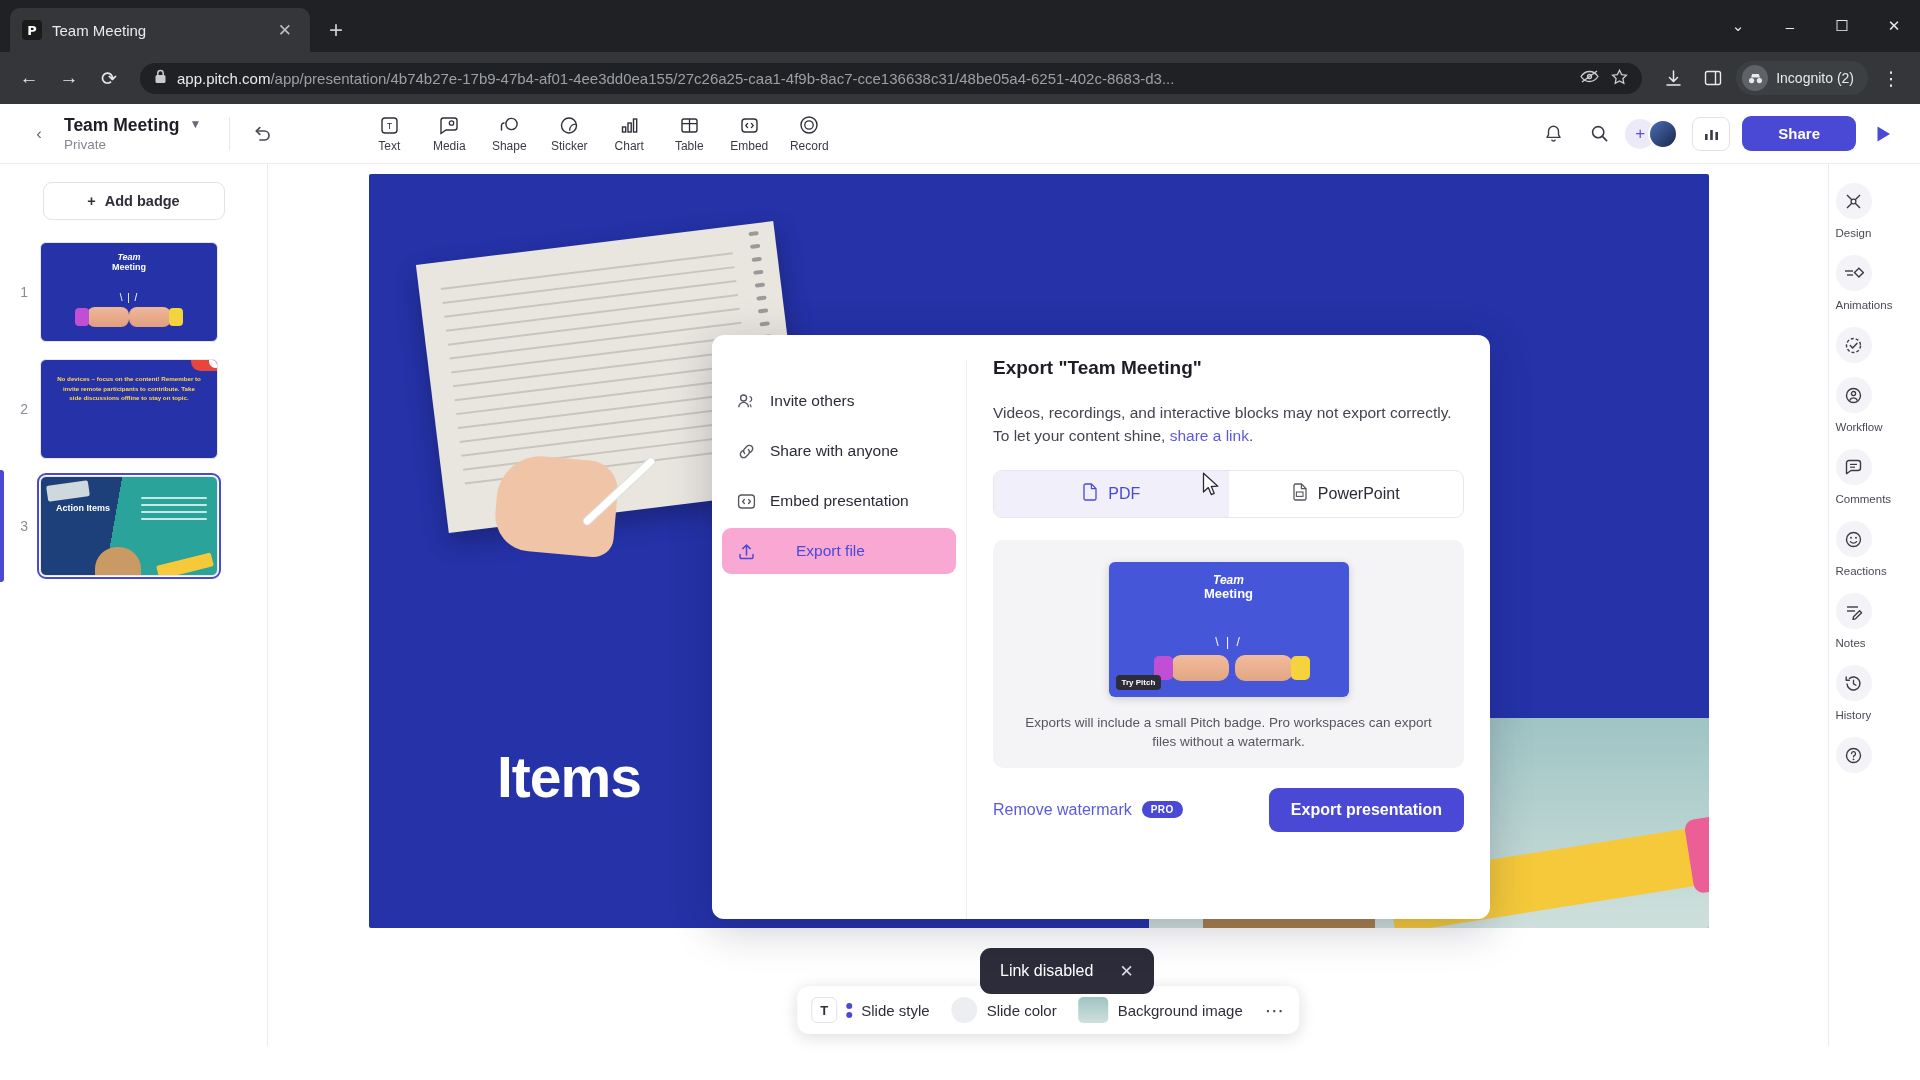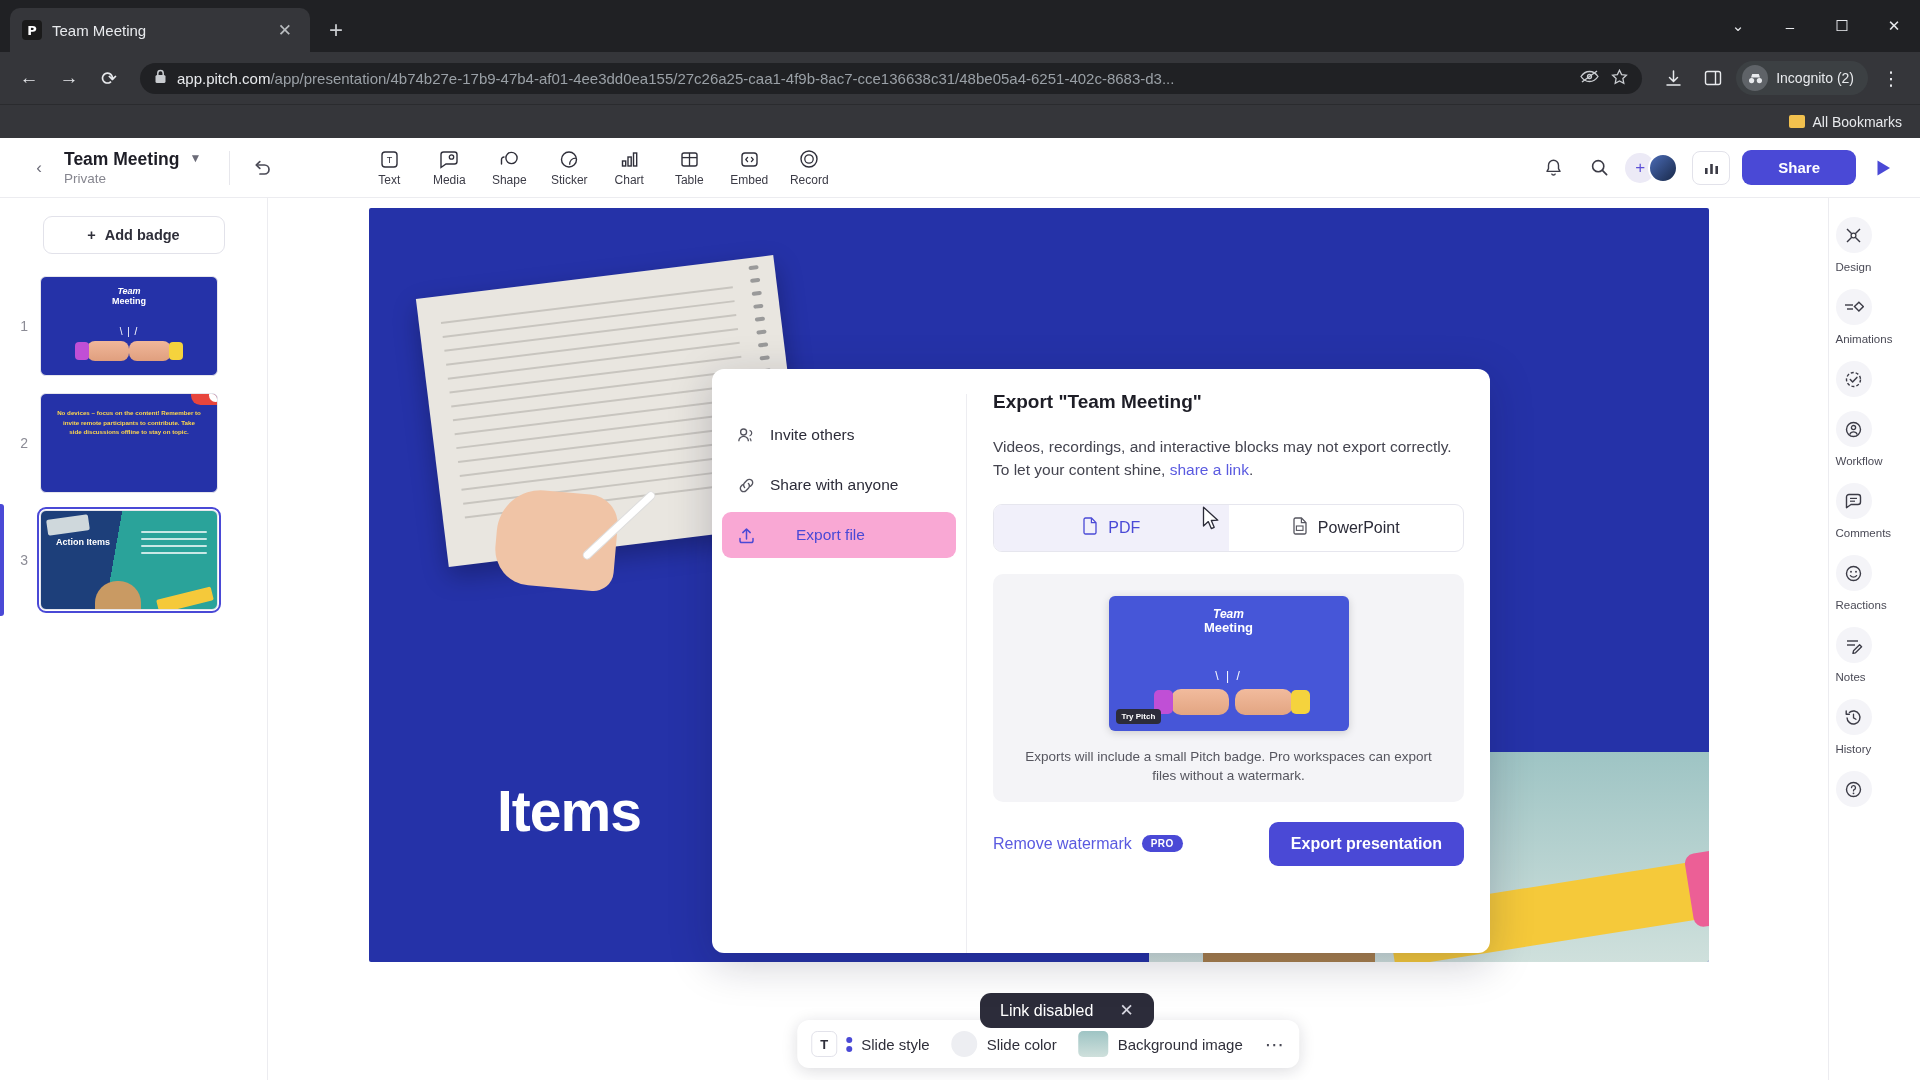--- a/index.html
+++ b/index.html
@@ -222,21 +222,21 @@
   .bb-sq { width:26px; height:26px; border:1px solid #e2e2ea; border-radius:6px; display:flex; align-items:center; justify-content:center; font-size:13px; font-weight:700;}
   .bb-dot-col{display:flex;flex-direction:column;gap:3px;}
   .bb-dot-col span{width:6px;height:6px;border-radius:50%;background:#4a49d6;display:block;}
   .bb-circle { width:26px;height:26px;border-radius:50%;background:#edeef2;}
   .bb-thumb { width:30px;height:26px;border-radius:5px;background:linear-gradient(180deg,#9ec4c4,#cfe0dc);}
   .bb-dots { font-size:19px; color:#4a4a56; letter-spacing:1px;}
 
   
   .toast {
     position:absolute; left: 712px; bottom: 52px; background:#2c2c3a; color:#fff;
-    border-radius:11px; height:35px; display:flex; align-items:center; gap:26px;
+    border-radius:11px; height:46px; display:flex; align-items:center; gap:26px;
     padding:0 20px; font-size:16px; z-index:40;
   }
   .toast-x { font-size:17px; color:#d6d6e0; cursor:pointer;}
 
   
   .share-pop {
     position:absolute; left: 712px; top: 231px; width: 778px; height: 584px;
     background:#fff; border-radius:12px; box-shadow:0 10px 44px rgba(20,20,50,.22);
     display:flex; z-index: 50; overflow:hidden;
   }
@@ -357,24 +357,20 @@
             <path d="M4 5.5 5.2 2h6.6L13 5.5z" fill="#e8eaed"></path>
             <circle cx="4.6" cy="8.6" r="2.6" fill="#e8eaed"></circle>
             <circle cx="12.4" cy="8.6" r="2.6" fill="#e8eaed"></circle>
           </svg>
       </span>
       <span>Incognito (2)</span>
     </div>
     <div class="nav-icon">⋮</div>
   </div>
 
-  <div class="bookmarkbar">
-    <span class="bm-folder"></span>
-    <span class="bm-label">All Bookmarks</span>
-  </div>
 
   <div class="app">
 
     <div class="app-header">
       <div class="hdr-back">‹</div>
       <div class="hdr-title-wrap">
         <div class="hdr-title-row">
           <span class="hdr-title">Team Meeting</span>
           <span class="hdr-caret">▼</span>
         </div>
@@ -731,20 +727,29 @@
         </div>
         <div class="pop-item">
           <span class="pop-ic">
             <svg width="19" height="19" viewBox="0 0 19 19">
                 <path d="M7.6 11.4a3.3 3.3 0 0 1 0-4.7l2.4-2.4a3.3 3.3 0 1 1 4.7 4.7l-1.2 1.2" fill="none" stroke="#55555f" stroke-width="1.4" stroke-linecap="round"></path>
                 <path d="M11.4 7.6a3.3 3.3 0 0 1 0 4.7l-2.4 2.4a3.3 3.3 0 1 1-4.7-4.7l1.2-1.2" fill="none" stroke="#55555f" stroke-width="1.4" stroke-linecap="round"></path>
               </svg>
           </span>
           <span>Share with anyone</span>
         </div>
+        <div class="pop-item">
+          <span class="pop-ic">
+            <svg width="19" height="17" viewBox="0 0 19 17">
+                <rect x="1.6" y="2" width="15.8" height="13" rx="3" fill="none" stroke="#55555f" stroke-width="1.35"></rect>
+                <path d="M7.4 6.5 5.6 8.5l1.8 2M11.6 6.5l1.8 2-1.8 2" stroke="#55555f" stroke-width="1.3" fill="none" stroke-linecap="round" stroke-linejoin="round"></path>
+              </svg>
+          </span>
+          <span>Embed presentation</span>
+        </div>
         <div class="pop-item active">
           <span class="pop-ic">
             <svg width="19" height="19" viewBox="0 0 19 19">
                 <path d="M9.5 13V3.2M5.8 6.6 9.5 3l3.7 3.6" stroke="#4a49d6" stroke-width="1.5" fill="none" stroke-linecap="round" stroke-linejoin="round"></path>
                 <path d="M3 12.4v2.4a1.8 1.8 0 0 0 1.8 1.8h9.4a1.8 1.8 0 0 0 1.8-1.8v-2.4" stroke="#4a49d6" stroke-width="1.5" fill="none" stroke-linecap="round"></path>
               </svg>
           </span>
           <span>Export file</span>
         </div>
       </div>

